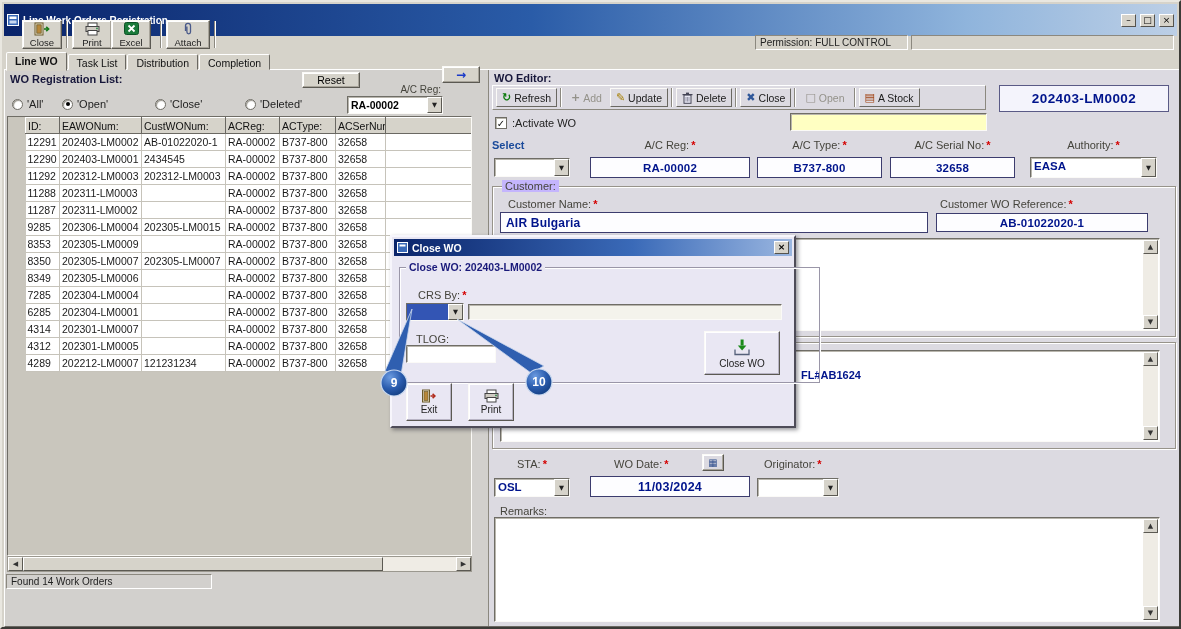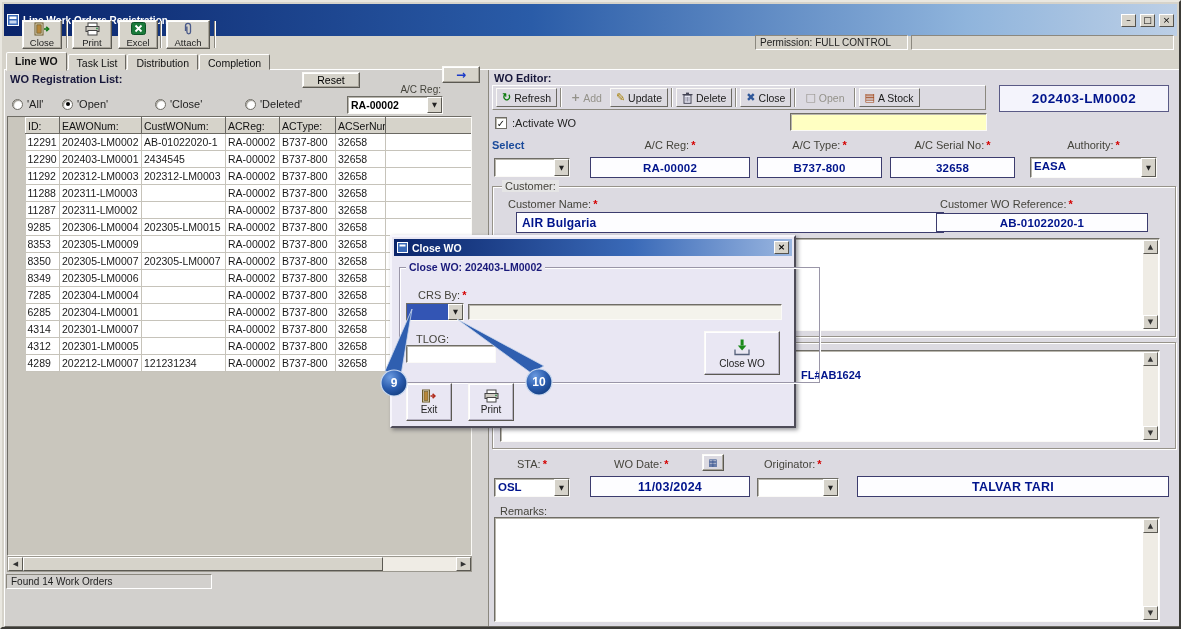--- a/index.html
+++ b/index.html
@@ -84,21 +84,21 @@
   .ebtn.dis{color:#94928a;border-color:transparent;}
   .eic{font-size:11px;line-height:11px;}
 
   .wonum{position:absolute;left:997px;top:83px;width:170px;height:27px;background:#f4f4fc;border:1px solid #5a5a86;
     display:flex;align-items:center;justify-content:center;font-size:13.5px;letter-spacing:.4px;}
 
   .checkbox{position:absolute;width:12px;height:12px;background:#fff;border:1px solid #6f6d66;box-shadow:inset 1px 1px 0 #b9b6ad;
     display:flex;align-items:center;justify-content:center;font-size:10px;color:#111;font-weight:bold;}
 
   .groupbox{position:absolute;border:1px solid #97938a;box-shadow:1px 1px 0 #fff, inset 1px 1px 0 #fff;}
-  .gcap{position:absolute;top:-7px;left:9px;padding:0 3px;font-size:11px;background:#e5e5e5;color:#45443c;}
+  .gcap{position:absolute;top:-7px;left:9px;padding:0 3px;font-size:11px;background:#c4b5fd;color:#45443c;}
 
   .textbox{position:absolute;background:#fff;border:1px solid;border-color:#6f6d66 #fbfaf7 #fbfaf7 #6f6d66;box-shadow:inset 1px 1px 0 #b9b6ad;}
 
   
   .dialog{position:absolute;left:388px;top:233px;width:406px;height:193px;background:#e9e7f3;z-index:40;
     border:2px solid;border-color:#f7f6fc #4e4c58 #4e4c58 #f7f6fc;box-shadow:2px 2px 4px rgba(30,30,40,.45);}
   .dlgtitle{position:absolute;left:2px;top:2px;right:2px;height:17px;display:flex;align-items:center;gap:4px;padding:0 3px;
     background:linear-gradient(90deg,#0a246a,#3a6ab8 60%,#9ab6e0);color:#fff;font-size:10.5px;font-weight:bold;}
   .dgroup{position:absolute;left:7px;top:30px;width:421px;height:116px;border:1px solid #9a96a8;box-shadow:1px 1px 0 #fff, inset 1px 1px 0 #fff;}
   .dgcap{position:absolute;top:-7px;left:6px;padding:0 3px;font-size:10.5px;font-weight:bold;color:#1a1a7a;background:#e9e7f3;}
@@ -142,21 +142,21 @@
     <span class="ic">
       <svg width="17" height="14" viewBox="0 0 17 14">
           <rect x="4" y="1" width="9" height="3.5" fill="#fff" stroke="#444"></rect>
           <rect x="2" y="4.5" width="13" height="5" fill="#cfcbc2" stroke="#444"></rect>
           <rect x="4" y="8.5" width="9" height="4.5" fill="#fff" stroke="#444"></rect>
           <circle cx="13" cy="6.4" r="0.9" fill="#2a8a4a"></circle>
         </svg>
     </span>
     <span>Print</span>
   </div>
-  <div class="toolbtn btn3d" style="left:116px;">
+  <div class="toolbtn btn3d" style="left:109px;">
     <span class="ic">
       <svg width="15" height="13" viewBox="0 0 15 13">
           <rect x="0.5" y="0.5" width="14" height="12" rx="2" fill="#1a7a3a" stroke="#0c5226"></rect>
           <path d="M4.5 3.5 L10.5 9.5 M10.5 3.5 L4.5 9.5" stroke="#fff" stroke-width="1.8"></path>
         </svg>
     </span>
     <span>Excel</span>
   </div>
   <div class="tsep" style="left:158px;"></div>
   <div class="toolbtn btn3d" style="left:164px;width:44px;">
@@ -452,21 +452,21 @@
   <div class="combo" style="left:1028px;top:155px;width:127px;height:21px;">
     <span class="combo-val navy" style="font-size:11.5px;">EASA</span>
     <span class="combo-btn glyph">▼</span>
   </div>
 
   <div class="groupbox" style="left:490px;top:184px;width:684px;height:151px;">
     <span class="gcap">Customer:</span>
   </div>
   <div class="lbl" style="position:absolute;left:506px;top:196px;"><span>Customer Name:</span><span class="req">*</span></div>
   <div class="lbl" style="position:absolute;left:938px;top:196px;"><span>Customer WO Reference:</span><span class="req">*</span></div>
-  <div class="valbox navy" style="left:498px;top:210px;width:428px;height:21px;justify-content:flex-start;padding-left:5px;font-size:12px;margin-left:16px;">AIR Bulgaria</div>
+  <div class="valbox navy" style="left:498px;top:210px;width:428px;height:21px;justify-content:flex-start;padding-left:5px;font-size:12px;">AIR Bulgaria</div>
   <div class="valbox navy" style="left:934px;top:211px;width:212px;height:19px;">AB-01022020-1</div>
   <div class="textbox" style="left:498px;top:236px;width:660px;height:93px;">
     <div class="vscroll">
       <span class="sbtn glyph">▲</span>
       <span class="sbtn glyph">▼</span>
     </div>
   </div>
 
   <div class="groupbox" style="left:490px;top:340px;width:684px;height:107px;"></div>
   <div class="textbox" style="left:498px;top:348px;width:660px;height:92px;">
@@ -486,21 +486,20 @@
 
   <div class="combo" style="left:492px;top:476px;width:76px;height:19px;">
     <span class="combo-val navy" style="font-size:11.5px;">OSL</span>
     <span class="combo-btn glyph">▼</span>
   </div>
   <div class="valbox navy" style="left:588px;top:474px;width:160px;height:21px;font-size:12.5px;">11/03/2024</div>
   <div class="combo" style="left:755px;top:476px;width:82px;height:19px;">
     <span class="combo-val"></span>
     <span class="combo-btn glyph">▼</span>
   </div>
-  <div class="valbox navy" style="left:855px;top:474px;width:312px;height:21px;font-size:12.5px;">TALVAR TARI</div>
 
   <div class="lbl" style="position:absolute;left:498px;top:503px;">Remarks:</div>
   <div class="textbox" style="left:492px;top:515px;width:666px;height:105px;">
     <div class="vscroll">
       <span class="sbtn glyph">▲</span>
       <span class="sbtn glyph">▼</span>
     </div>
   </div>
 
   <div class="dialog">

